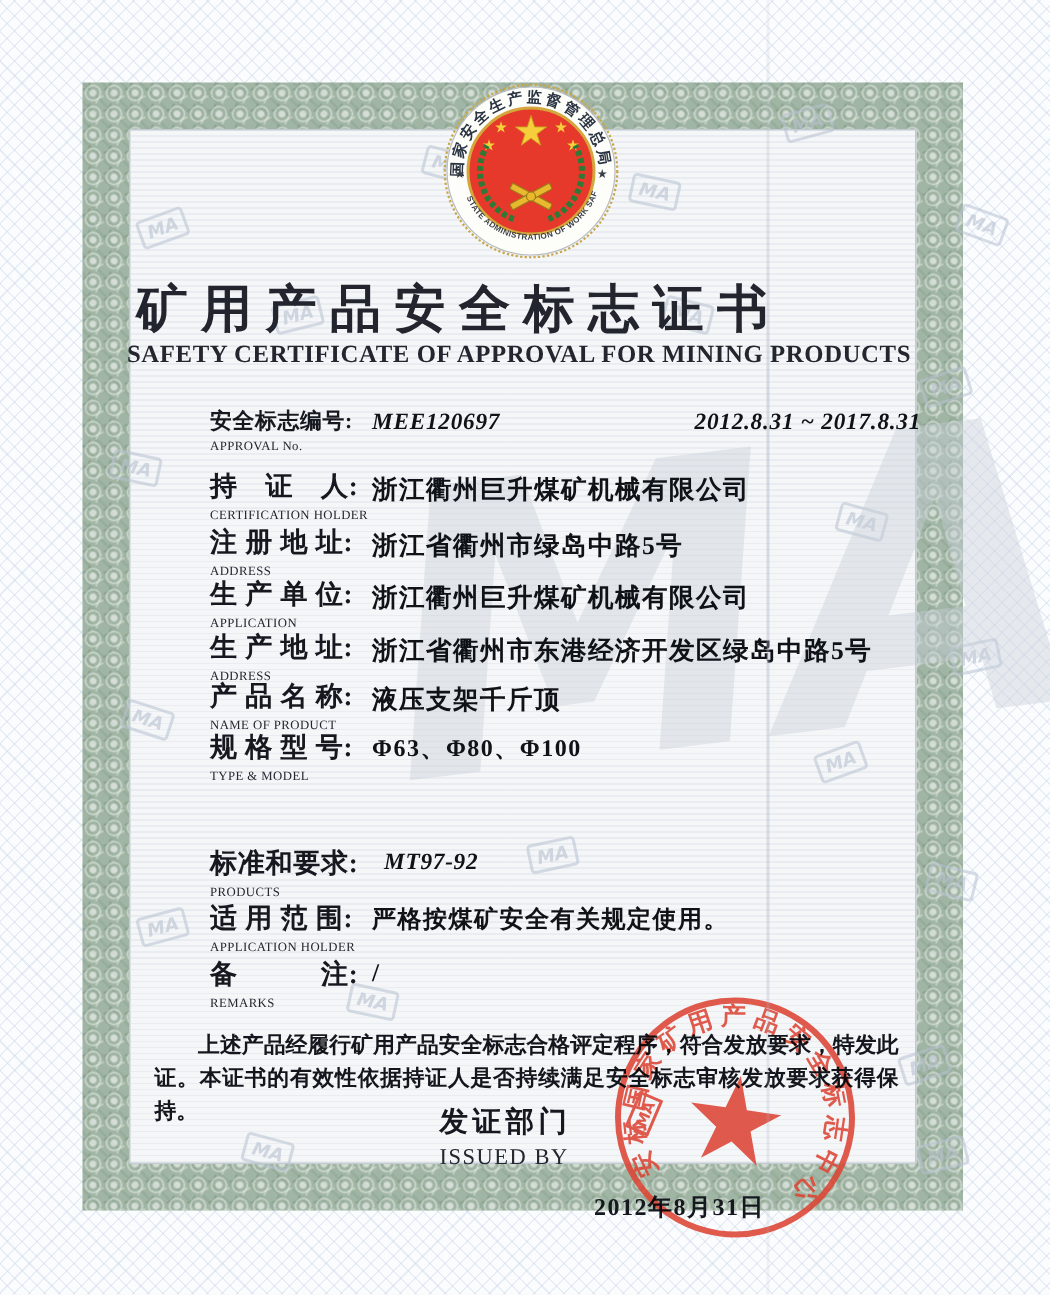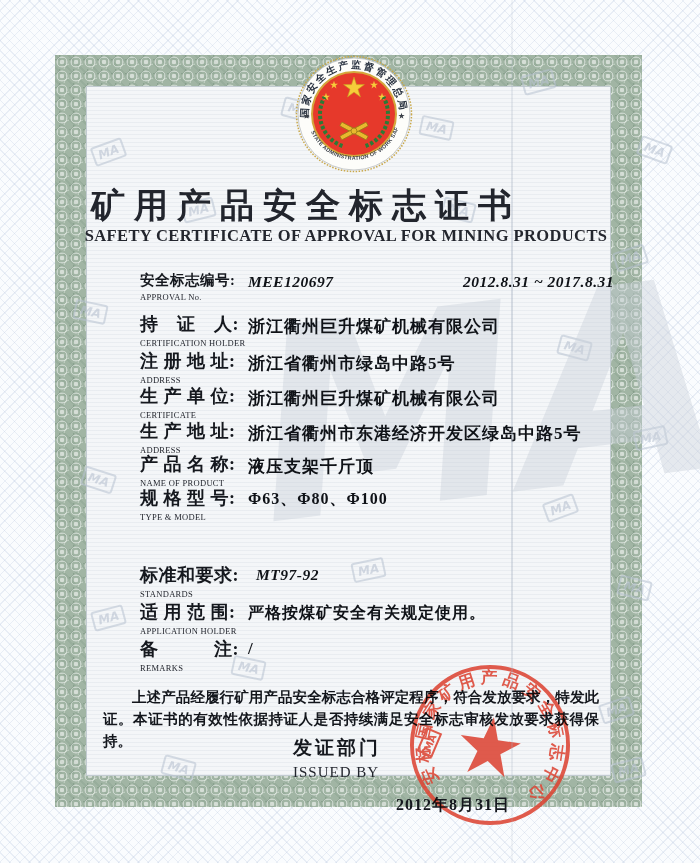--- a/index.html
+++ b/index.html
@@ -140,21 +140,21 @@
     <div class="val" style="left:248px;top:315px">浙江衢州巨升煤矿机械有限公司</div>
 
     <div class="row" style="left:140px;top:349px">
       <div class="zh">注 册 地 址:</div>
       <div class="en">ADDRESS</div>
     </div>
     <div class="val" style="left:248px;top:352px">浙江省衢州市绿岛中路5号</div>
 
     <div class="row" style="left:140px;top:384px">
       <div class="zh">生 产 单 位:</div>
-      <div class="en">CERTIFICATE</div>
+      <div class="en">APPLICATION</div>
     </div>
     <div class="val" style="left:248px;top:387px">浙江衢州巨升煤矿机械有限公司</div>
 
     <div class="row" style="left:140px;top:419px">
       <div class="zh">生 产 地 址:</div>
       <div class="en">ADDRESS</div>
     </div>
     <div class="val" style="left:248px;top:422px">浙江省衢州市东港经济开发区绿岛中路5号</div>
 
     <div class="row" style="left:140px;top:452px">
@@ -164,21 +164,21 @@
     <div class="val" style="left:248px;top:455px">液压支架千斤顶</div>
 
     <div class="row" style="left:140px;top:486px">
       <div class="zh">规 格 型 号:</div>
       <div class="en">TYPE &amp; MODEL</div>
     </div>
     <div class="val" style="left:248px;top:489px;font-size:16px">Φ63、Φ80、Φ100</div>
 
     <div class="row" style="left:140px;top:563px">
       <div class="zh">标准和要求:</div>
-      <div class="en">STANDARDS</div>
+      <div class="en">PRODUCTS</div>
     </div>
     <div class="val val-num" style="left:256px;top:566px">MT97-92</div>
 
     <div class="row" style="left:140px;top:600px">
       <div class="zh">适 用 范 围:</div>
       <div class="en">APPLICATION HOLDER</div>
     </div>
     <div class="val" style="left:248px;top:603px;font-size:16px">严格按煤矿安全有关规定使用。</div>
 
     <div class="row" style="left:140px;top:637px">

